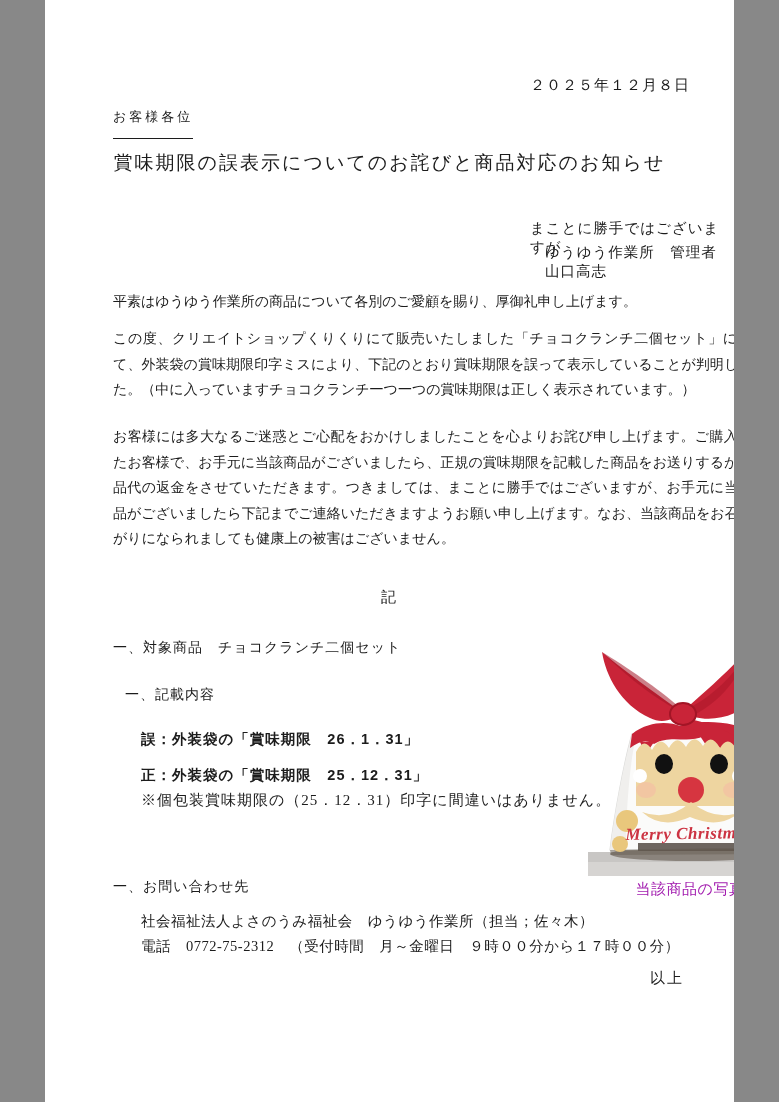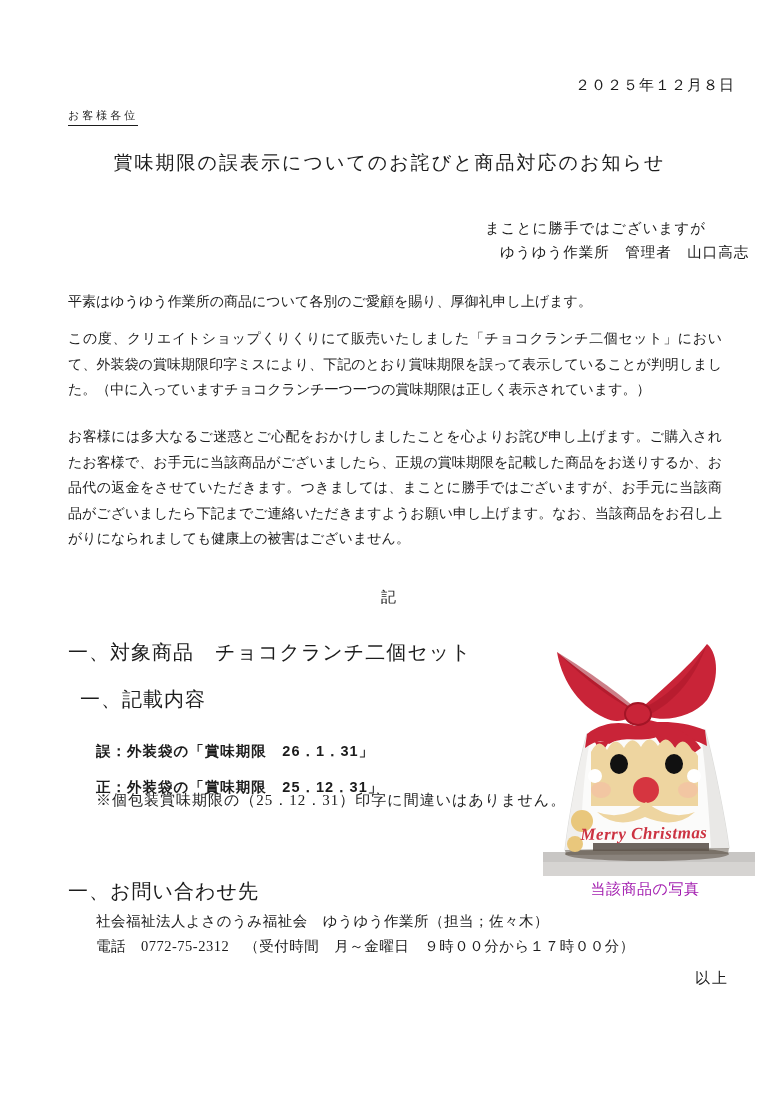--- a/index.html
+++ b/index.html
@@ -1,45 +1,45 @@
 <!DOCTYPE html>
 <html lang="ja"><head>
 <meta charset="utf-8">
 <style>
   html,body{margin:0;padding:0;background:#888;}
   .page{
     position:relative;
-    width:779px;height:1102px;
+    width:689px;height:1102px;
     background:#ffffff;
     margin:0 auto;
     overflow:hidden;
     font-family:"Liberation Serif","DejaVu Serif",serif;
     color:#1c1c1c;
   }
   .abs{position:absolute;}
   .date{top:76px;right:44px;font-size:15px;letter-spacing:1px;}
-  .recipient{left:68px;top:108px;font-size:11px;letter-spacing:3px;
-    border-bottom:1.5px solid #1c1c1c;padding-bottom:2px;}
+  .recipient{left:68px;top:108px;font-size:13px;letter-spacing:3px;
+    border-bottom:1.5px solid #1c1c1c;padding-bottom:12px;}
   .title{left:0;top:150px;width:100%;text-align:center;
     font-size:19px;letter-spacing:2px;}
   .sender-org{left:485px;top:219px;font-size:14.5px;letter-spacing:1px;}
   .sender-person{left:500px;top:243px;font-size:14.5px;letter-spacing:1px;}
   .para{left:68px;width:654px;font-size:14px;line-height:25.5px;
     text-align:justify;text-justify:inter-ideograph;}
   .p1{top:289px;}
   .p2{top:326px;}
   .p3{top:424px;}
   .ki{left:0;top:588px;width:100%;text-align:center;font-size:15px;letter-spacing:2px;}
-  .list-item{left:68px;font-size:20px;letter-spacing:1px;}
+  .list-item{left:68px;font-size:14px;letter-spacing:1px;}
   .li-product{top:639px;}
   .li-content{top:686px;margin-left:12px;}
   .li-sale{top:826px;}
   .li-contact{top:878px;}
   .bold-line{left:96px;font-size:14.5px;letter-spacing:1px;font-weight:bold;
-    font-family:"Liberation Sans","DejaVu Sans",sans-serif;margin-top:12px;}
+    font-family:"Liberation Sans","DejaVu Sans",sans-serif;}
   .err{top:730px;}
   .cor{top:766px;}
   .note{left:96px;top:791px;font-size:15px;letter-spacing:1px;text-align:center;}
   .contact-detail{left:96px;font-size:14.5px;letter-spacing:0.5px;}
   .c-org{top:912px;}
   .c-phone{top:937px;}
   .closing{right:50px;top:969px;font-size:15px;letter-spacing:2px;}
   .photo{left:535px;top:638px;width:226px;height:242px;}
   .photo svg{display:block;}
   .merry{

